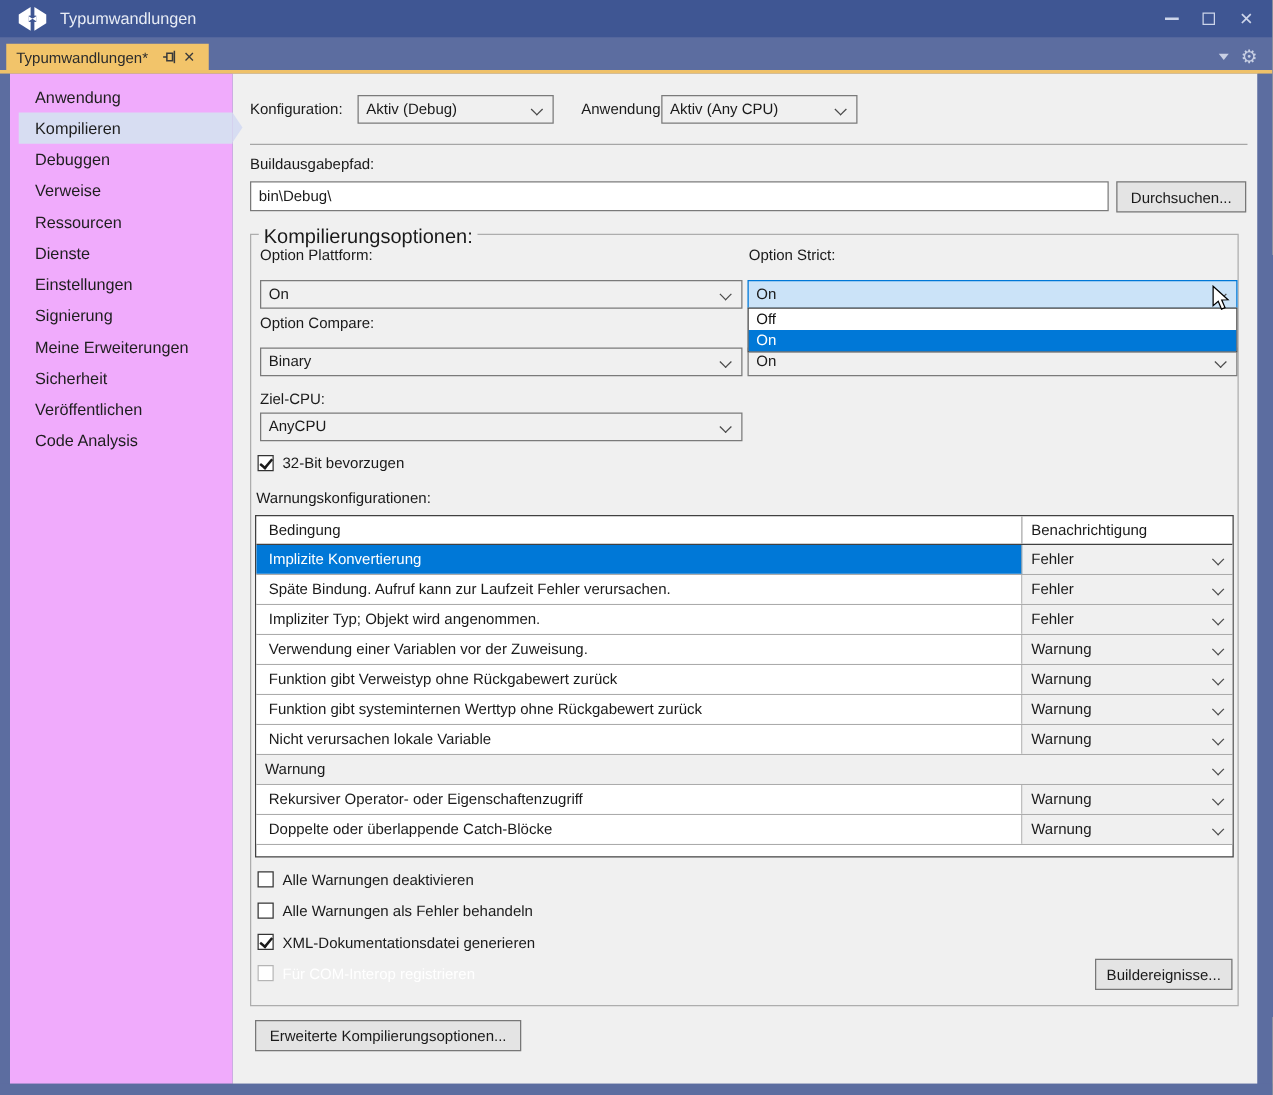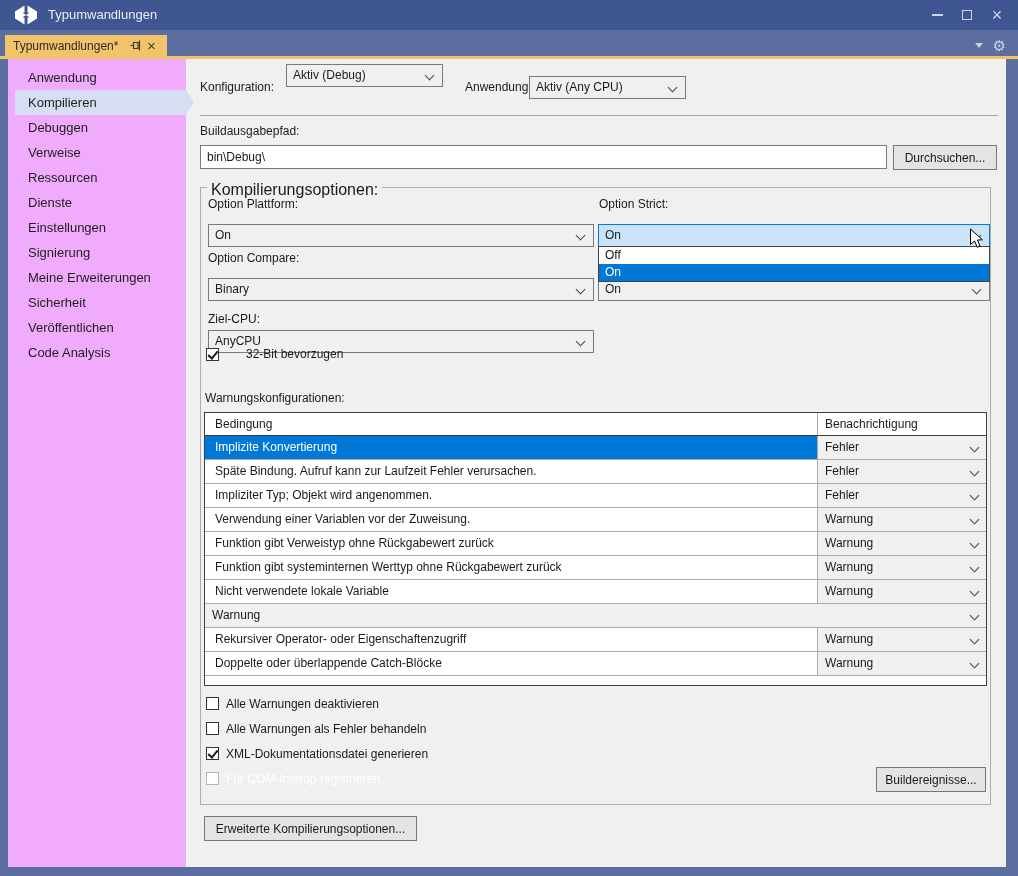--- a/index.html
+++ b/index.html
@@ -59,21 +59,21 @@
   .ddl-item.hl{background:#0078D7;color:#fff;}
 
   
   .cb{position:relative;display:inline-block;width:13px;height:13px;background:#fff;border:1px solid #333;flex:none;}
   .cb.checked::after{content:"";position:absolute;left:3px;top:0px;width:4px;height:8px;
     border:solid #1a1a1a;border-width:0 2px 2px 0;transform:rotate(40deg);}
   .cbrow{display:flex;align-items:center;height:25px;}
   .cblabel{font-size:12px;color:#1A1A1A;margin-left:7px;white-space:nowrap;}
   .cbrow.disabled .cb{border-color:#B5B5B5;}
   .cbrow.disabled .cblabel{color:#ffffff;text-align:center;}
-  .cb32{position:absolute;left:206px;top:347px;display:flex;align-items:center;gap:20px;}
+  .cb32{position:absolute;left:206px;top:363px;display:flex;align-items:center;}
   .cbstack{position:absolute;left:206px;top:691px;}
 
   
   .wtable{position:absolute;left:204px;top:412px;width:783px;height:274px;background:#fff;border:1px solid #404040;overflow:hidden;}
   .thead{display:flex;height:23px;border-bottom:1px solid #404040;font-size:12px;color:#1A1A1A;}
   .th-cond{width:613px;line-height:23px;padding-left:10px;border-right:1px solid #A8A8A8;}
   .th-notif{flex:1;line-height:23px;padding-left:7px;}
   .trow{display:flex;height:24px;border-bottom:1px solid #ABABAB;}
   .tcond{width:613px;font-size:12px;line-height:23px;padding-left:10px;border-right:1px solid #ABABAB;
     white-space:nowrap;overflow:hidden;background:#fff;color:#1A1A1A;}
@@ -141,21 +141,21 @@
       <div class="sb-item">Meine Erweiterungen</div>
       <div class="sb-item">Sicherheit</div>
       <div class="sb-item">Veröffentlichen</div>
       <div class="sb-item">Code Analysis</div>
     </div>
   <div class="borderL"></div>
   <div class="borderR"></div>
   <div class="borderB"></div>
 
   <span class="lbl" style="left:200px;top:80px;">Konfiguration:</span>
-  <div class="combo" style="left:286px;top:64px;width:157px;">Aktiv (Debug)</div>
+  <div class="combo" style="left:286px;top:76px;width:157px;">Aktiv (Debug)</div>
   <span class="lbl" style="left:465px;top:80px;">Anwendung:</span>
   <div class="combo" style="left:529px;top:76px;width:157px;">Aktiv (Any CPU)</div>
   <div class="divider" style="left:200px;top:115px;width:798px;"></div>
 
   <span class="lbl" style="left:200px;top:124px;">Buildausgabepfad:</span>
   <div class="textinput" style="left:200px;top:145px;width:687px;">bin\Debug\</div>
   <div class="btn" style="left:893px;top:145px;width:104px;height:25px;">Durchsuchen...</div>
 
   <div class="groupbox"></div>
   <span class="grouplegend">Kompilierungsoptionen:</span>
@@ -207,21 +207,21 @@
         </div>
         <div class="trow">
           <div class="tcond">Funktion gibt Verweistyp ohne Rückgabewert zurück</div>
           <div class="tnotif">Warnung</div>
         </div>
         <div class="trow">
           <div class="tcond">Funktion gibt systeminternen Werttyp ohne Rückgabewert zurück</div>
           <div class="tnotif">Warnung</div>
         </div>
         <div class="trow">
-          <div class="tcond">Nicht verwendete lokale Variable</div>
+          <div class="tcond">Nicht verursachen lokale Variable</div>
           <div class="tnotif">Warnung</div>
         </div>
         <div class="trow">
           <div class="tnotif">Warnung</div>
         </div>
         <div class="trow">
           <div class="tcond">Rekursiver Operator- oder Eigenschaftenzugriff</div>
           <div class="tnotif">Warnung</div>
         </div>
         <div class="trow">

